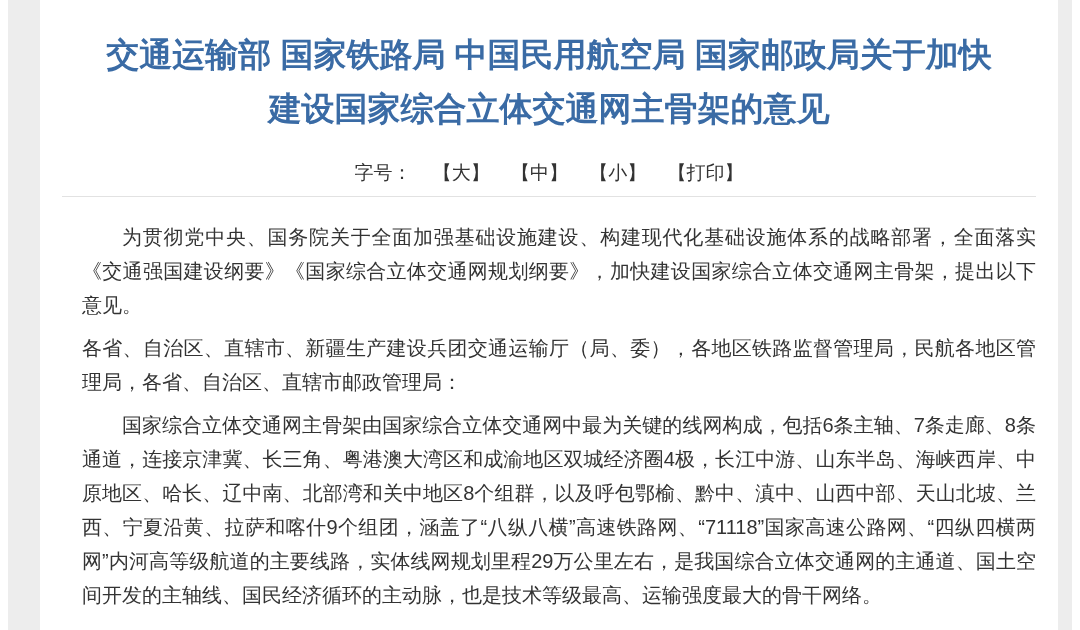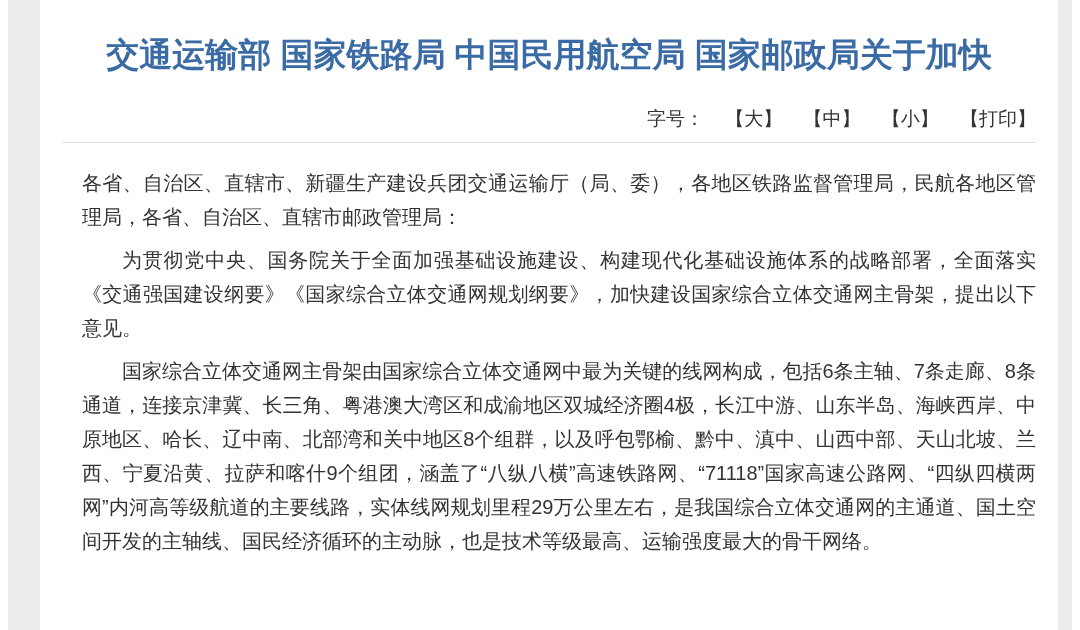--- a/index.html
+++ b/index.html
@@ -40,21 +40,21 @@
     text-align: center;
     font-size: 33px;
     font-weight: bold;
     line-height: 54px;
     color: var(--title-color, #3a6ba5);
   }
   .title-line { display: block; }
 
   .toolbar {
     margin-top: 26px;
-    text-align: right;
+    text-align: center;
     font-size: 19px;
     line-height: 22px;
     color: var(--text-color, #333333);
     white-space: nowrap;
   }
   .toolbar-label { color: var(--text-color, #333333); }
   .toolbar-link {
     margin-left: 16px;
     color: var(--text-color, #333333);
     text-decoration: none;
@@ -84,31 +84,32 @@
 </head>
 <body style="--title-color: #3a6ba5; --text-color: #333333; --divider-color: #e2e2e2; --strip-color: #ededed;">
 
 <div class="side-strip left"></div>
 <div class="side-strip right"></div>
 
 <div class="content">
 
   <h1 class="title">
     <span class="title-line">交通运输部 国家铁路局 中国民用航空局 国家邮政局关于加快</span>
+    <span class="title-line">建设国家综合立体交通网主骨架的意见</span>
   </h1>
 
   <div class="toolbar">
     <span class="toolbar-label">字号：</span>
     <a class="toolbar-link">【大】</a>
     <a class="toolbar-link">【中】</a>
     <a class="toolbar-link">【小】</a>
     <a class="toolbar-link">【打印】</a>
   </div>
 
   <div class="divider"></div>
 
   <div class="article">
+    <p class="para">为贯彻党中央、国务院关于全面加强基础设施建设、构建现代化基础设施体系的战略部署，全面落实《交通强国建设纲要》《国家综合立体交通网规划纲要》，加快建设国家综合立体交通网主骨架，提出以下意见。</p>
     <p class="para no-indent">各省、自治区、直辖市、新疆生产建设兵团交通运输厅（局、委），各地区铁路监督管理局，民航各地区管理局，各省、自治区、直辖市邮政管理局：</p>
-    <p class="para">为贯彻党中央、国务院关于全面加强基础设施建设、构建现代化基础设施体系的战略部署，全面落实《交通强国建设纲要》《国家综合立体交通网规划纲要》，加快建设国家综合立体交通网主骨架，提出以下意见。</p>
     <p class="para">国家综合立体交通网主骨架由国家综合立体交通网中最为关键的线网构成，包括6条主轴、7条走廊、8条通道，连接京津冀、长三角、粤港澳大湾区和成渝地区双城经济圈4极，长江中游、山东半岛、海峡西岸、中原地区、哈长、辽中南、北部湾和关中地区8个组群，以及呼包鄂榆、黔中、滇中、山西中部、天山北坡、兰西、宁夏沿黄、拉萨和喀什9个组团，涵盖了“八纵八横”高速铁路网、“71118”国家高速公路网、“四纵四横两网”内河高等级航道的主要线路，实体线网规划里程29万公里左右，是我国综合立体交通网的主通道、国土空间开发的主轴线、国民经济循环的主动脉，也是技术等级最高、运输强度最大的骨干网络。</p>
   </div>
 
 </div>
 
 </body></html>

